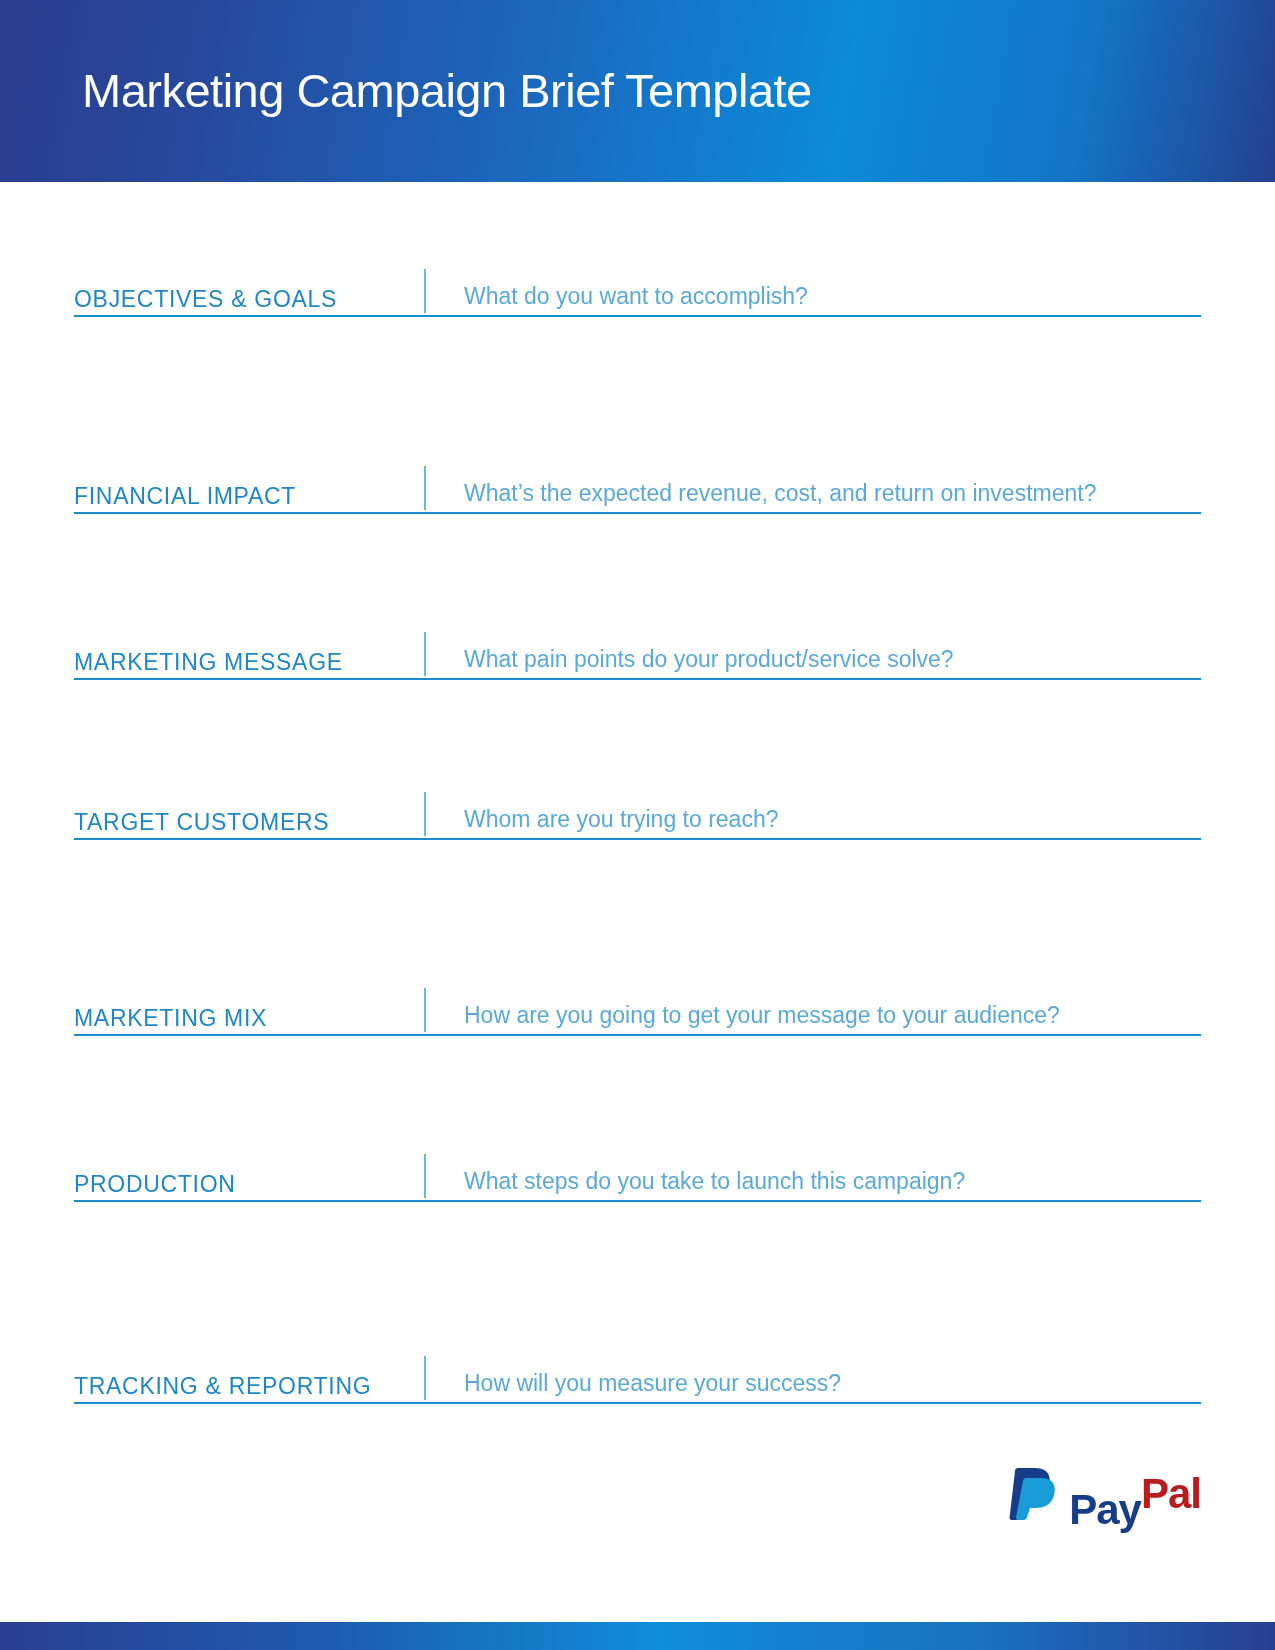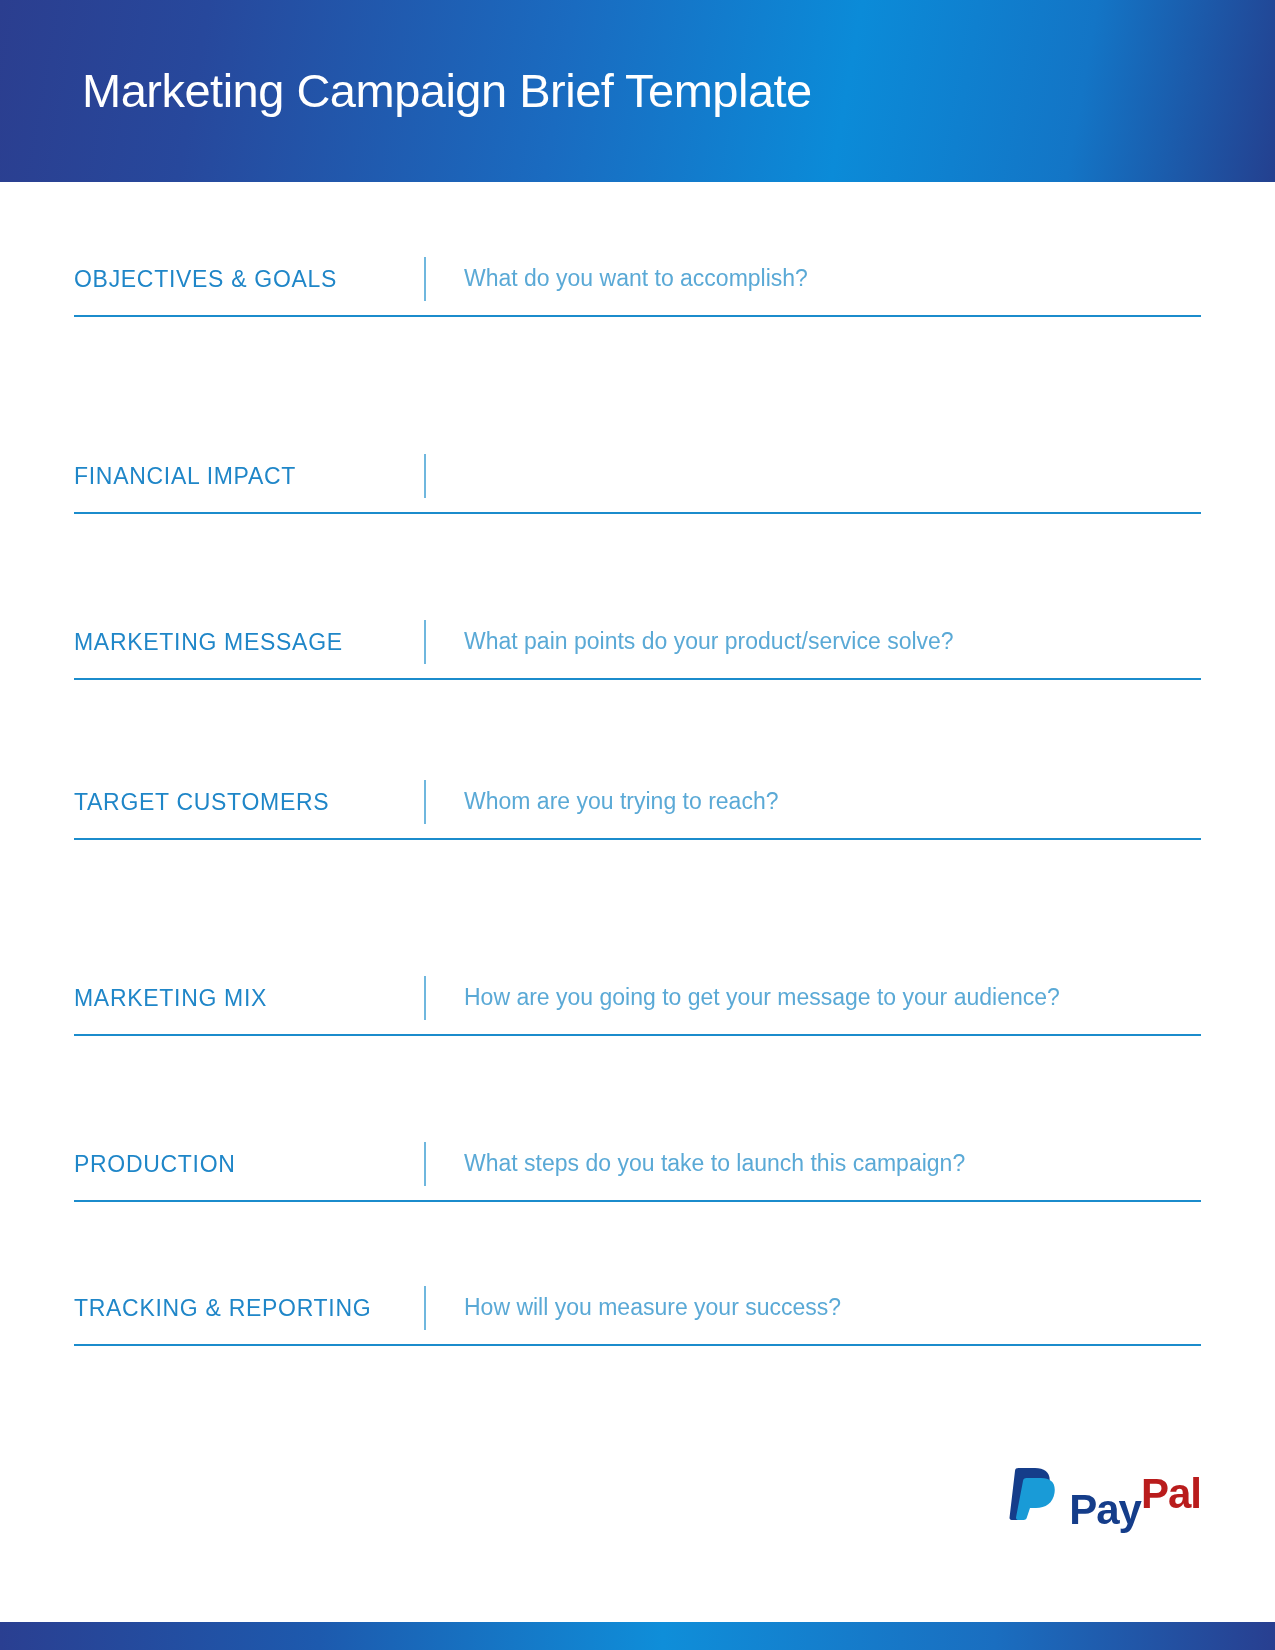--- a/index.html
+++ b/index.html
@@ -51,23 +51,23 @@
 
   .row {
     position: relative;
     display: flex;
     align-items: flex-end;
     border-bottom: 2px solid #1b8ccc;
     box-sizing: border-box;
   }
   .row-inner {
     display: flex;
-    align-items: center;
+    align-items: flex-end;
     width: 100%;
-    padding-bottom: 14px;
+    padding-bottom: 2px;
   }
 
   .row-label {
     width: 350px;
     flex: 0 0 350px;
     color: #1f86c8;
     font-size: 23px;
     letter-spacing: 0.7px;
     font-weight: 400;
     text-transform: uppercase;
@@ -91,21 +91,21 @@
     font-family: "Liberation Sans", sans-serif;
   }
 
   
   .row.r0 { height: 135px; }
   .row.r1 { height: 197px; }
   .row.r2 { height: 160px; }
   .row.r3 { height: 166px; }
   .row.r4 { height: 196px; }
   .row.r5 { height: 166px; }
-  .row.r6 { height: 144px; }
+  .row.r6 { height: 162px; margin-top: 40px; }
 
   
   .footer-logo {
     position: absolute;
     right: 74px;
     bottom: 128px;
     display: flex;
     align-items: center;
     height: 56px;
   }
@@ -150,20 +150,21 @@
         <div class="row-label">OBJECTIVES &amp; GOALS</div>
         <div class="divider"></div>
         <div class="row-prompt">What do you want to accomplish?</div>
       </div>
     </div>
 
     <div class="row r1">
       <div class="row-inner">
         <div class="row-label">FINANCIAL IMPACT</div>
         <div class="divider"></div>
+        <div class="row-prompt">What’s the expected revenue, cost, and return on investment?</div>
       </div>
     </div>
 
     <div class="row r3">
       <div class="row-inner">
         <div class="row-label">MARKETING MESSAGE</div>
         <div class="divider"></div>
         <div class="row-prompt">What pain points do your product/service solve?</div>
       </div>
     </div>

